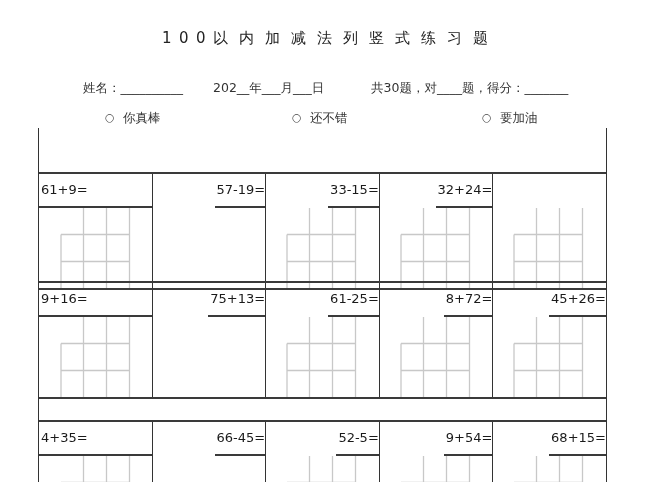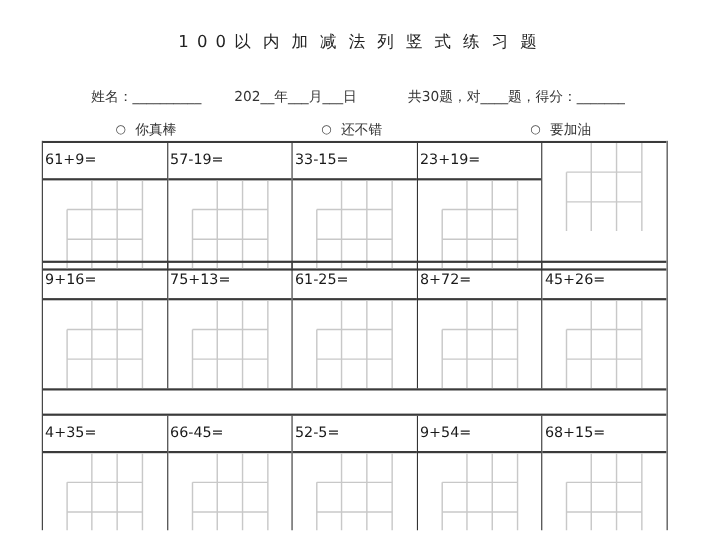--- a/index.html
+++ b/index.html
@@ -27,26 +27,27 @@
 
     .sheet {
       position: absolute; left: 38px; top: 128px; width: 569px; height: 354px;
       box-sizing: border-box; border-left: 1.5px solid #333; border-right: 1.5px solid #333;
       overflow: hidden;
     }
     .prow {
       position: absolute; left: 0; right: 0; height: 118px; box-sizing: border-box;
       border-top: 2px solid #3a3a3a; border-bottom: 2px solid #3a3a3a;
       display: flex;
+      margin-top: 44px;
     }
     .prow.r0 { top: 0; }
     .prow.r1 { top: 109px; }
     .prow.r2 { top: 248px; }
     .cell { flex: 1 1 0; display: flex; flex-direction: column; box-sizing: border-box; min-width: 0; }
-    .cell + .cell { border-left: 1.5px solid #333; }
+    .cell + .cell { border-left: 1.5px solid #333; align-items: flex-end; }
     .plabel {
       height: 32px; line-height: 32px; border-bottom: 2px solid #3a3a3a;
       font-size: 13px; padding-left: 2px; color: #1a1a1a; white-space: nowrap;
     }
     .grid { height: 80px; position: relative; }
     .grid svg { position: absolute; left: 0; top: 0; width: 112px; height: 80px; }
   </style>
 </head>
 <body>
 
@@ -127,21 +128,21 @@
               <line x1="67.5" y1="0" x2="67.5" y2="80"></line>
               <line x1="90.5" y1="0" x2="90.5" y2="80"></line>
               <line x1="22" y1="26.5" x2="22" y2="80"></line>
               <line x1="22" y1="26.5" x2="90.5" y2="26.5"></line>
               <line x1="22" y1="53.5" x2="90.5" y2="53.5"></line>
             </g>
           </svg>
         </div>
       </div>
     <div class="cell">
-        <div class="plabel">23+19=</div>
+        <div class="plabel">32+24=</div>
         <div class="grid">
           <svg viewBox="0 0 112 80" xmlns="http://www.w3.org/2000/svg">
             <g stroke="#c8c8c8" stroke-width="1.3" fill="none">
               <line x1="44.5" y1="0" x2="44.5" y2="80"></line>
               <line x1="67.5" y1="0" x2="67.5" y2="80"></line>
               <line x1="90.5" y1="0" x2="90.5" y2="80"></line>
               <line x1="22" y1="26.5" x2="22" y2="80"></line>
               <line x1="22" y1="26.5" x2="90.5" y2="26.5"></line>
               <line x1="22" y1="53.5" x2="90.5" y2="53.5"></line>
             </g>

